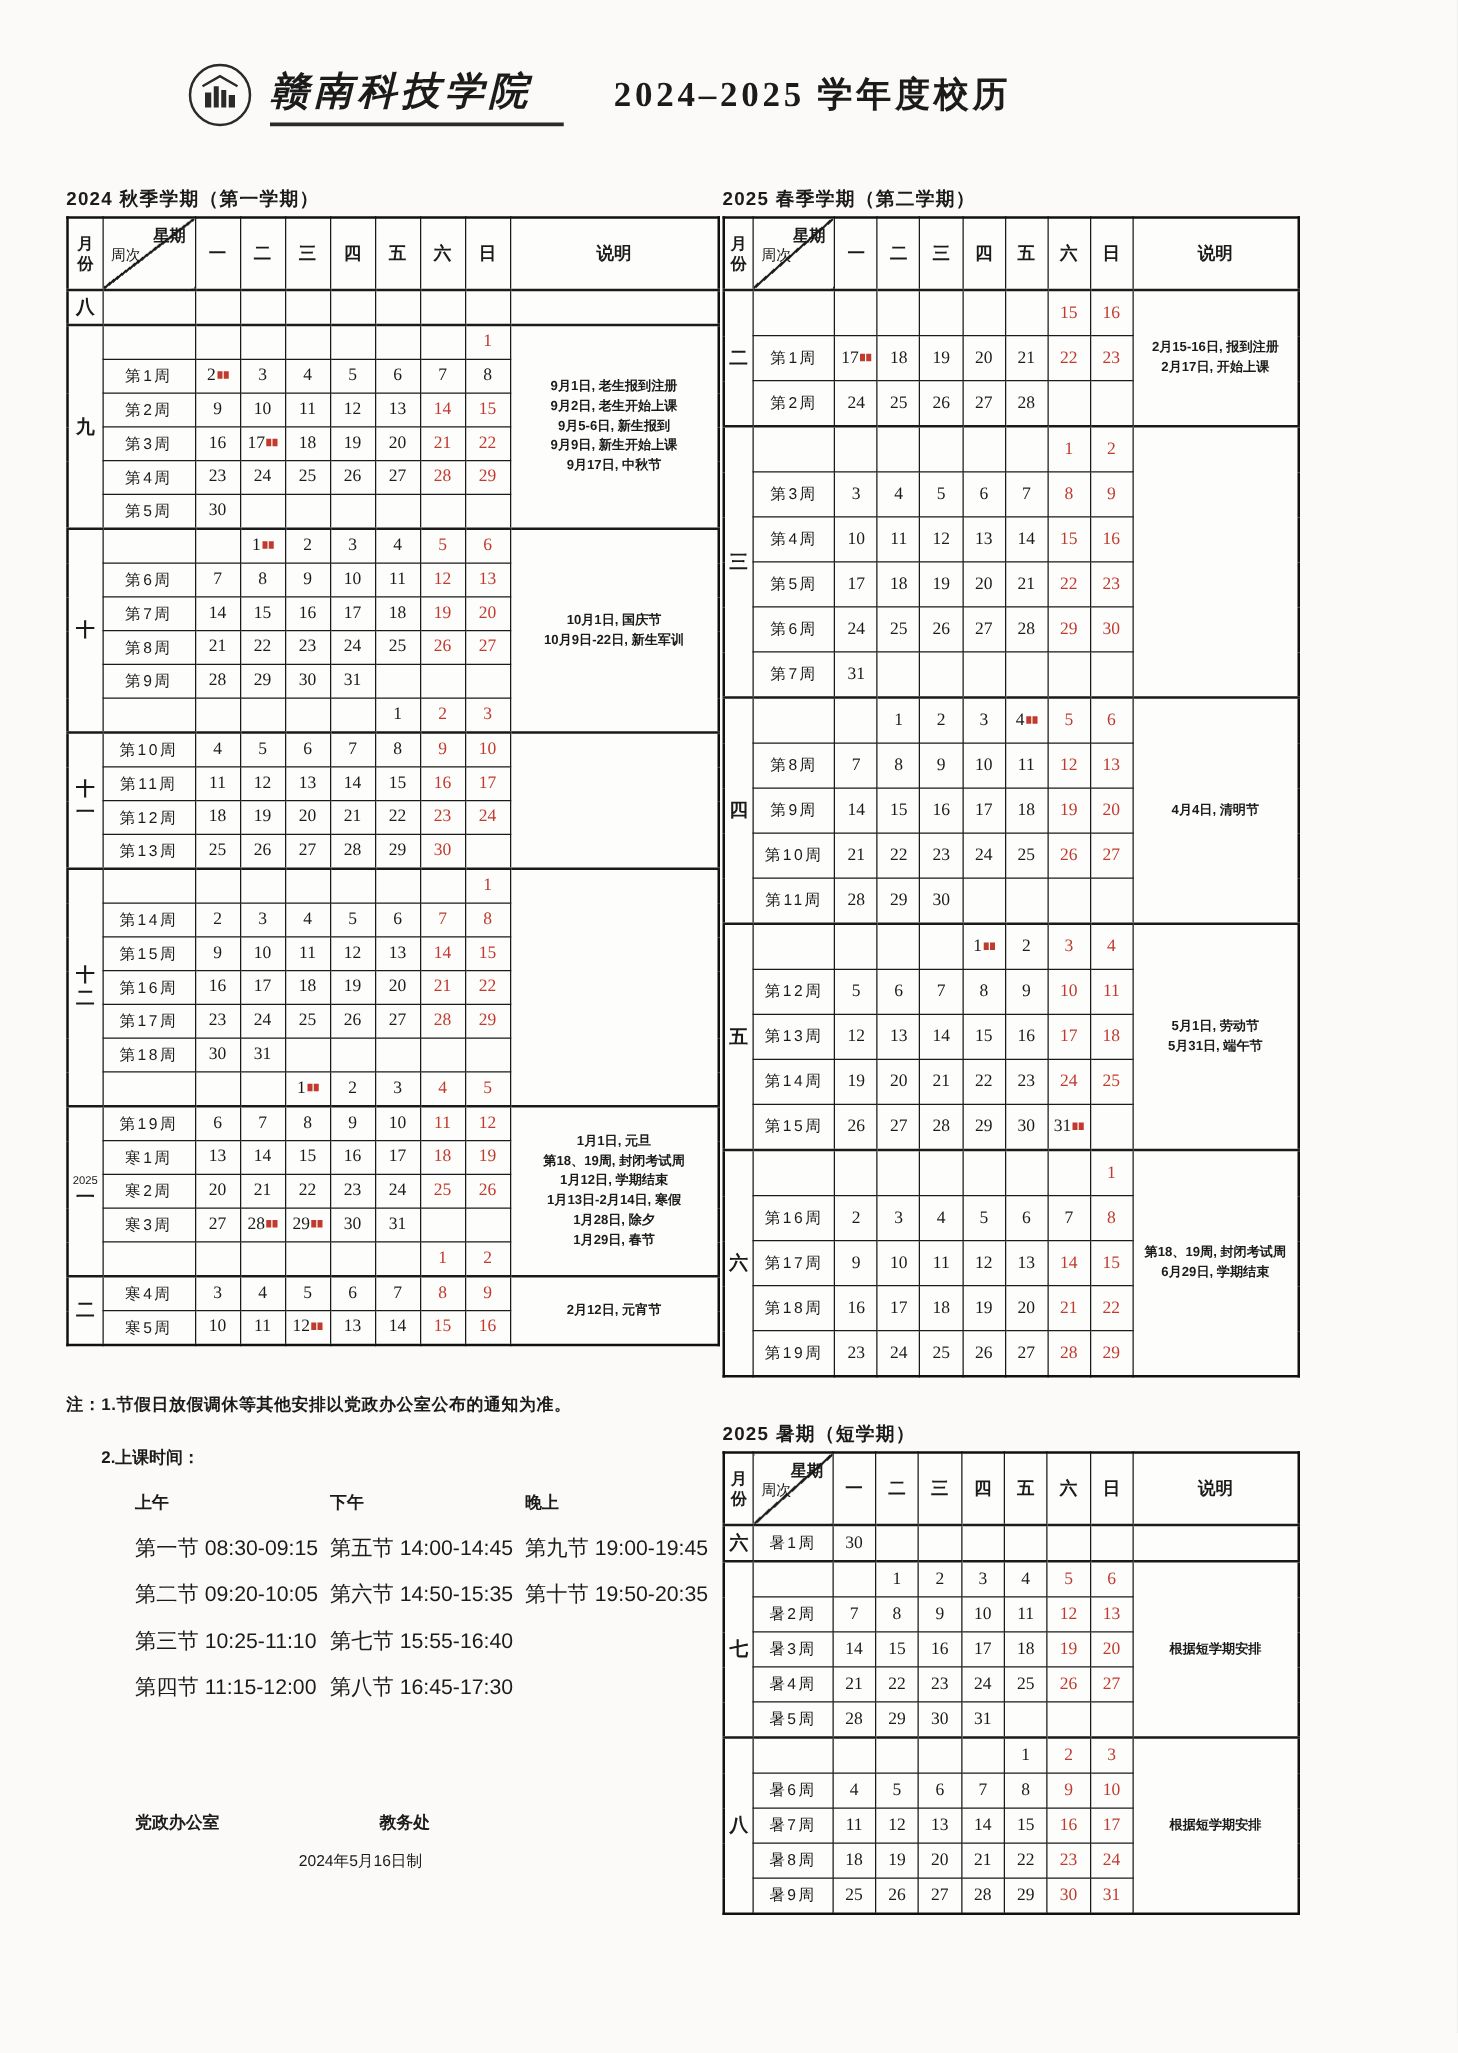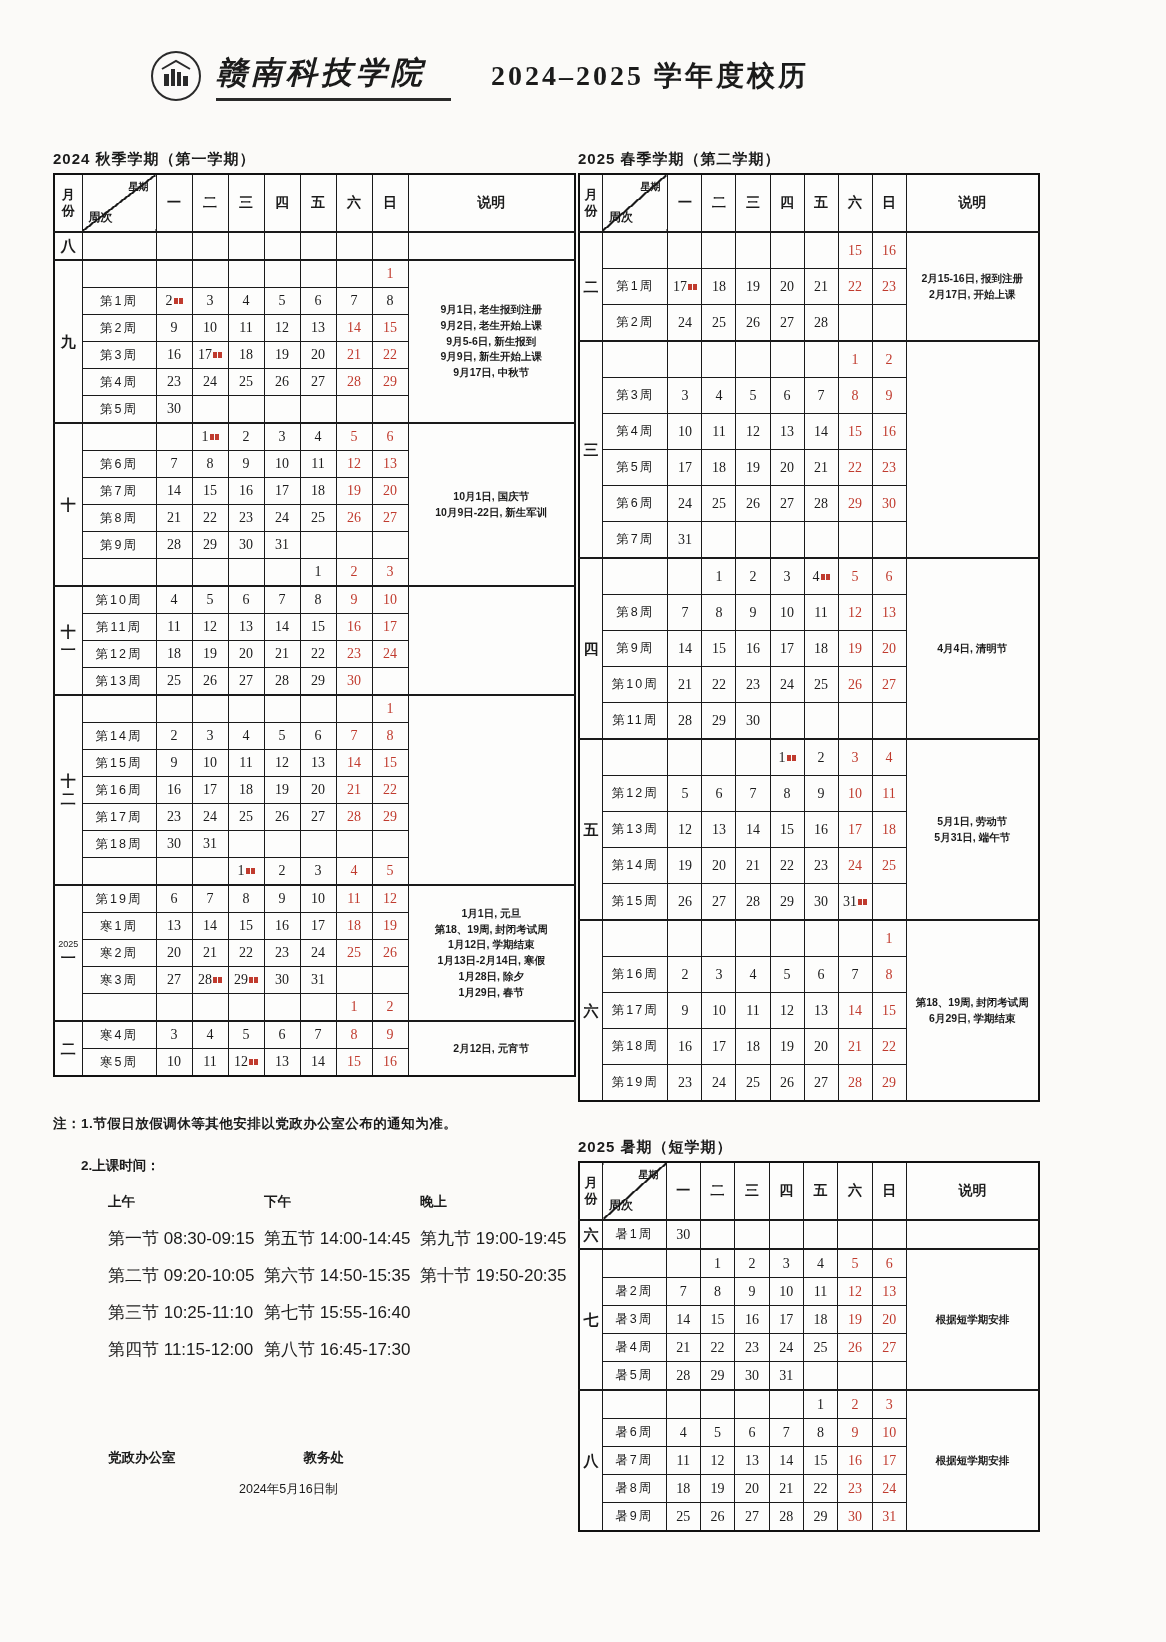--- a/index.html
+++ b/index.html
@@ -26,22 +26,22 @@
   table.cal{border-collapse:collapse;table-layout:fixed;border:2px solid #111;background:#fdfdfc;}
   .cal th,.cal td{border:1px solid #1a1a1a;padding:0;text-align:center;vertical-align:middle;overflow:hidden;}
   .cal thead th{height:56px;font-size:14px;font-weight:bold;}
   .fall tbody td{height:26px;}
   .spring tbody td{height:35px;}
   .summer tbody td{height:27px;}
   .gtop{border-top-width:2px !important;}
   .mhead div{font-size:13px;font-weight:bold;line-height:1.2;}
   .corner{position:relative;
      background:linear-gradient(to bottom right,transparent calc(50% - 1px),#1a1a1a calc(50% - 1px),#1a1a1a calc(50% + 1px),transparent calc(50% + 1px));}
-  .corner .t{position:absolute;top:5px;right:7px;font-size:10px;font-weight:bold;}
-  .corner .b{position:absolute;bottom:5px;left:6px;font-size:12px;font-weight:bold;}
+  .corner .t{position:absolute;top:5px;right:7px;font-size:13px;font-weight:bold;}
+  .corner .b{position:absolute;bottom:18px;left:6px;font-size:12px;font-weight:normal;}
   .dcell{font-family:"Liberation Serif",serif;font-size:14px;}
   .dcell.red{color:#c03b2e;}
   .wcell{font-size:12.5px;letter-spacing:2px;white-space:nowrap;}
   .mcell{font-weight:bold;}
   .mcell .mch{display:block;font-size:15px;font-weight:bold;line-height:1.2;}
   .mcell .yr{display:block;font-size:9px;font-weight:normal;letter-spacing:0;}
   .ncell{font-size:10.5px;text-align:left;padding:2px 5px;line-height:1.5;font-weight:bold;}
   .mk i{display:inline-block;width:4px;height:6px;background:#c03b2e;margin-left:1px;vertical-align:1px;}
 
   

